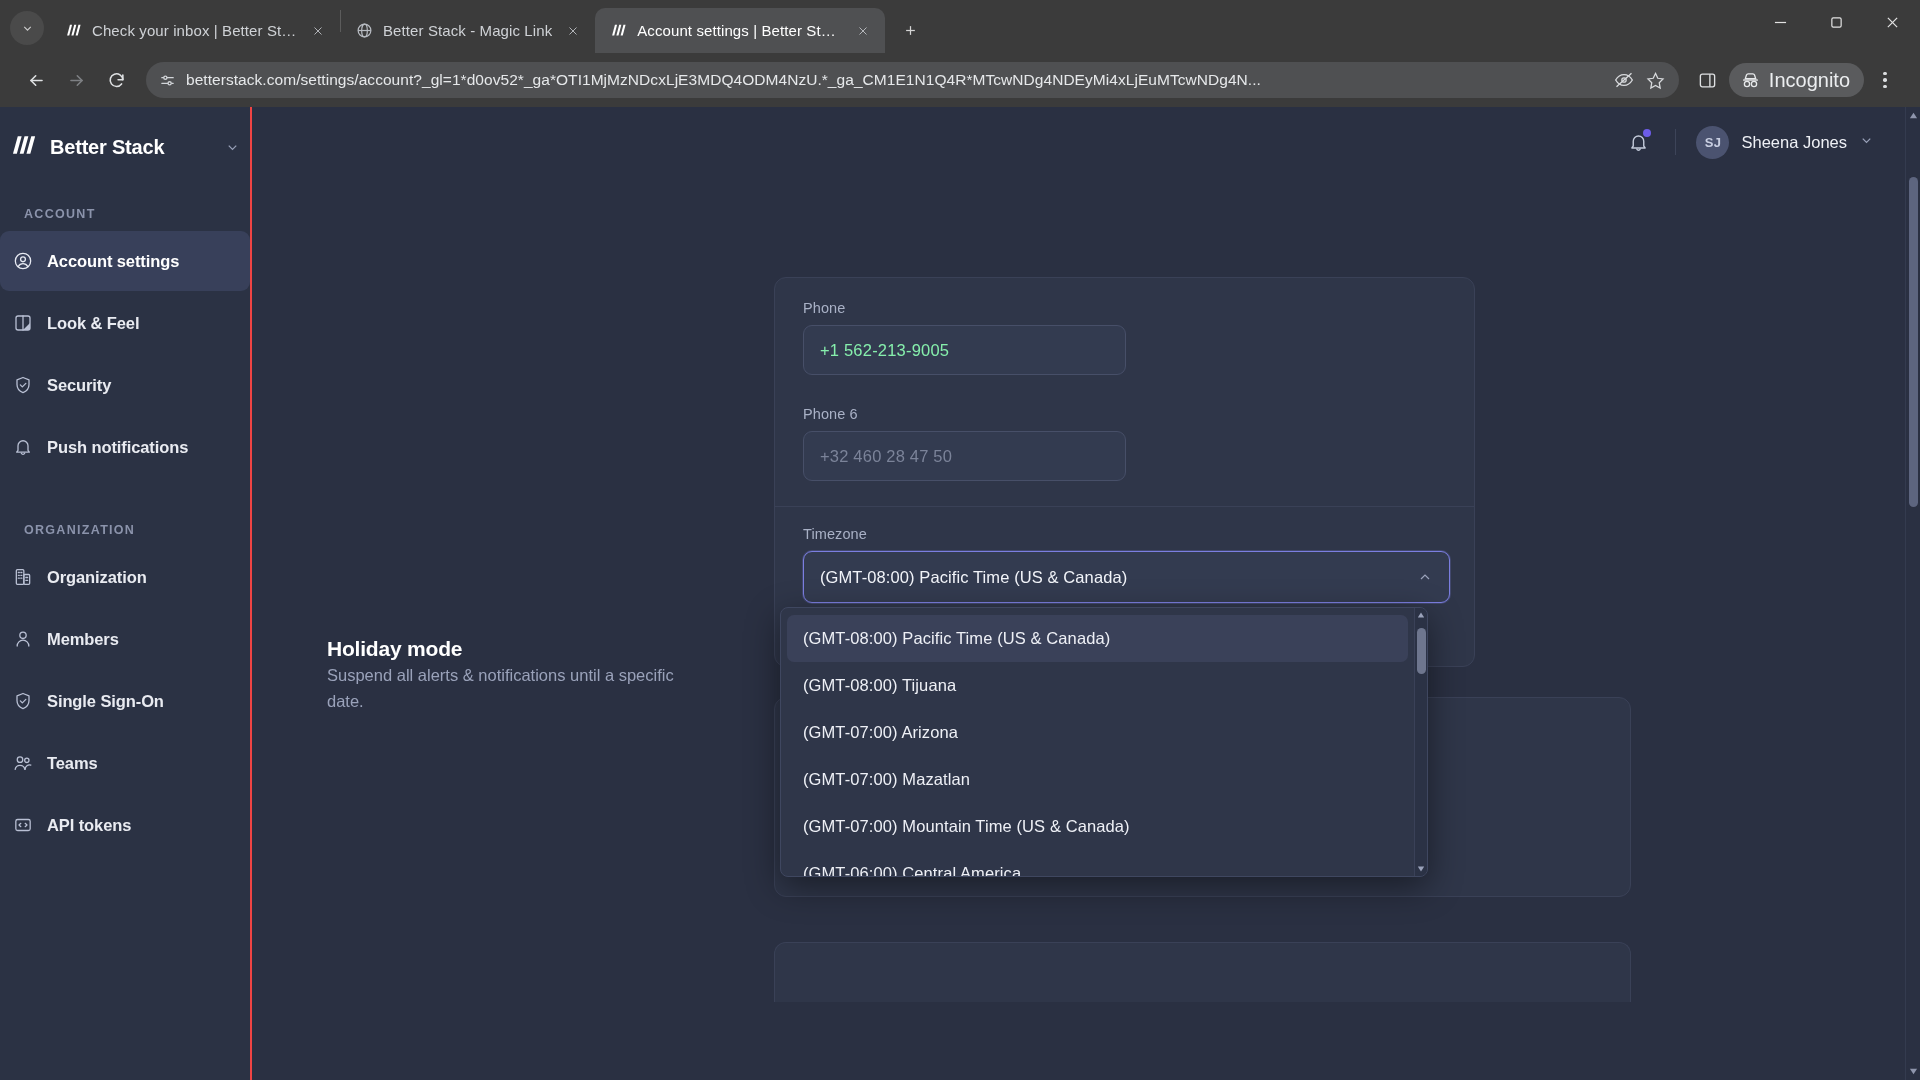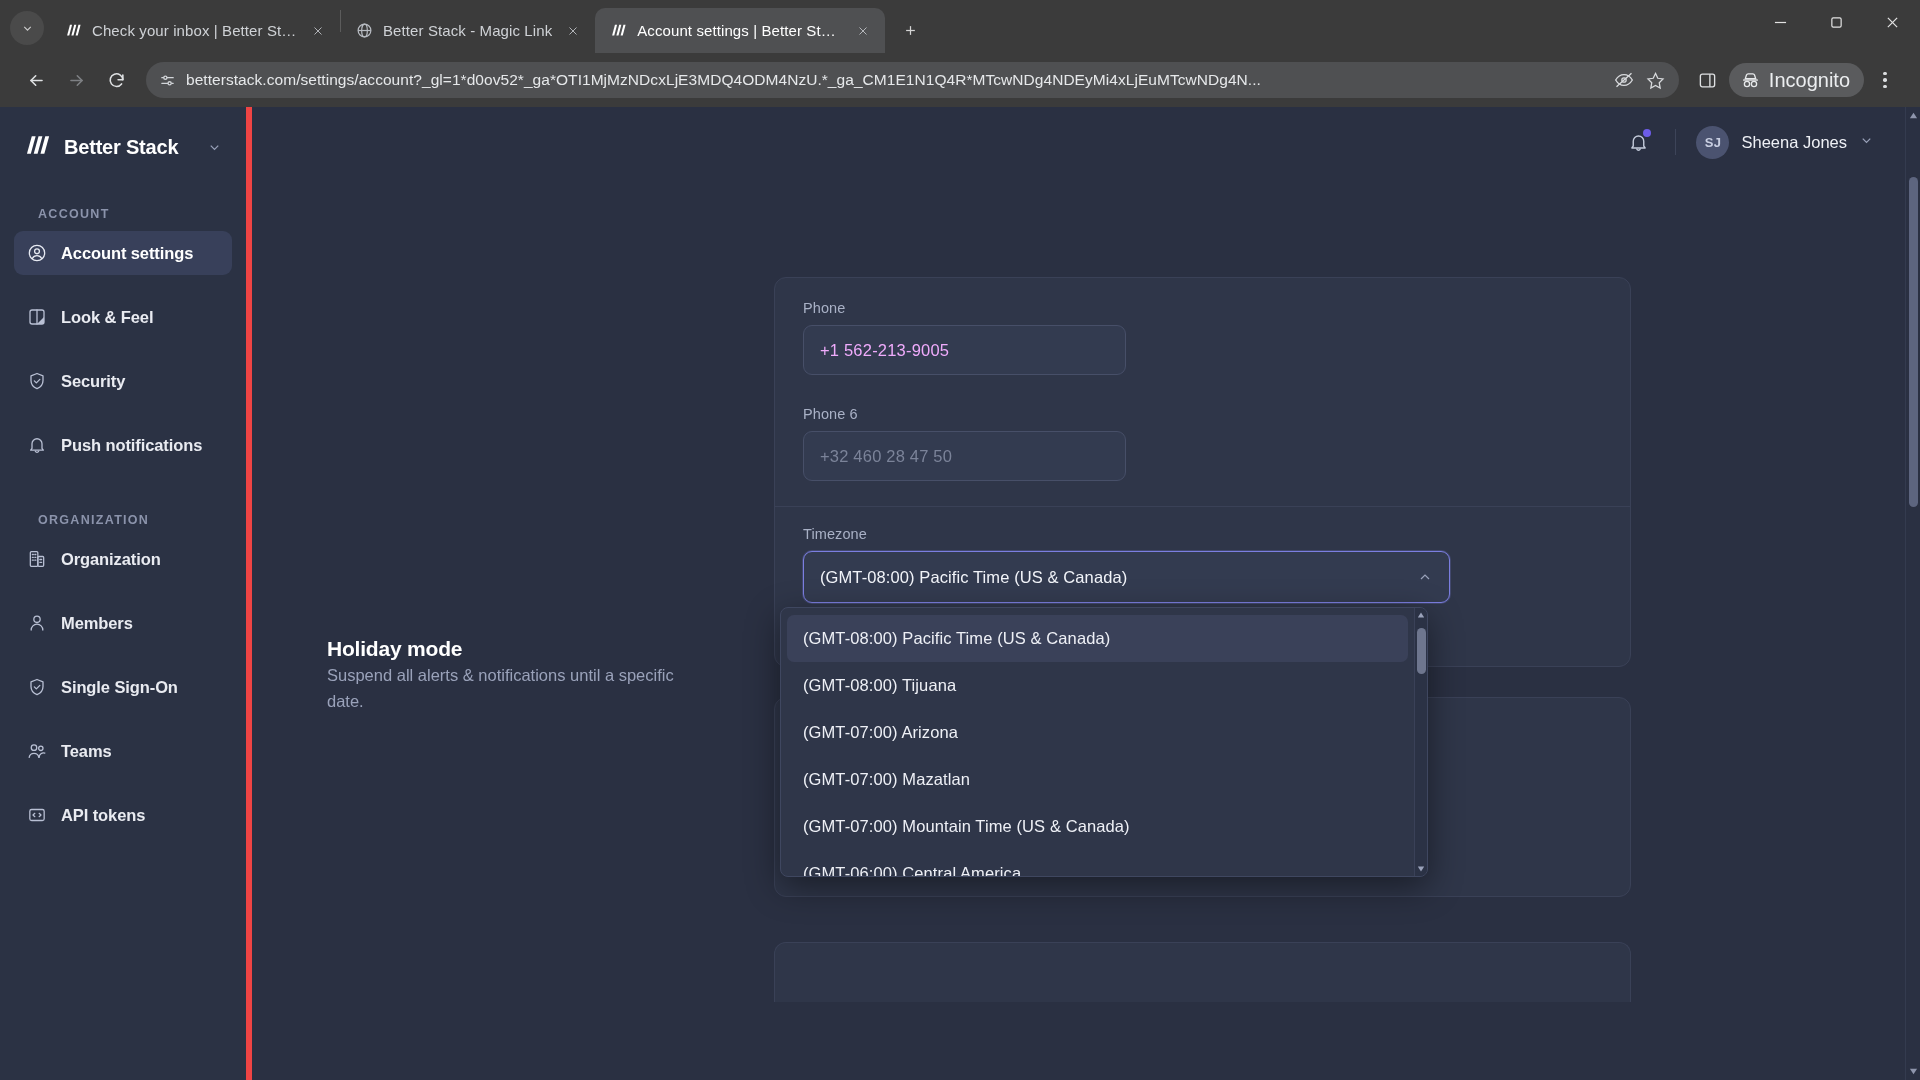--- a/index.html
+++ b/index.html
@@ -90,35 +90,35 @@
   }
   .incognito-label { font-size:20px; color:#eceef0; }
   .kebab { width:34px; height:34px; display:flex; flex-direction:column; align-items:center; justify-content:center; gap:3px; cursor:pointer; flex:0 0 34px; }
   .kebab i { width:3.5px; height:3.5px; border-radius:50%; background:#dcdee0; display:block; }
 
   
   .page { flex:1 1 auto; display:flex; background:#2a3042; position:relative; overflow:hidden; }
 
   
   .sidebar {
-    width:252px; flex:0 0 252px; background:#2b3244; padding:0 14px;
-    border-right:6px solid #ef4444; position:relative;
+    width:252px; flex:0 0 252px; background:#2b3244; padding:0 0;
+    border-right:2px solid #ef4444; position:relative;
   }
   .brand { display:flex; align-items:center; gap:11px; padding:26px 10px 0 12px; }
   .brand-name { font-size:20px; font-weight:700; color:#ffffff; letter-spacing:-.2px; }
   .brand-caret { margin-left:auto; display:flex; align-items:center; cursor:pointer; }
   .brand-caret svg { width:15px; height:15px; fill:none; stroke:#98a0b8; stroke-width:2; }
 
   .sec-label {
     font-size:12.5px; font-weight:700; letter-spacing:1.3px; color:#8b93ab;
     padding:0 12px; margin:46px 0 10px 12px;
   }
   .nav-item {
-    display:flex; align-items:center; gap:14px; height:44px; padding:0 12px;
-    border-radius:9px; cursor:pointer; margin-bottom:20px;
+    display:flex; align-items:center; gap:14px; height:60px; padding:0 12px;
+    border-radius:9px; cursor:pointer; margin-bottom:2px;
   }
   .nav-item.active { background:#38405a; }
   .nav-label { font-size:16.5px; color:#e9ebf1; font-weight:600; letter-spacing:-.1px; }
   .nav-item.active .nav-label { color:#ffffff; }
   .nav-ic { width:21px; height:21px; flex:0 0 21px; display:flex; align-items:center; justify-content:center; }
   .nav-ic svg { width:20px; height:20px; fill:none; stroke:#b9c0d4; stroke-width:1.55; stroke-linecap:round; stroke-linejoin:round; }
   .nav-item.active .nav-ic svg { stroke:#e6e9f2; }
 
   
   .main { flex:1 1 auto; position:relative; overflow:hidden; }
@@ -141,27 +141,27 @@
   .user-caret svg { width:15px; height:15px; fill:none; stroke:#9aa2ba; stroke-width:2; }
 
   
   .content { position:absolute; left:0; right:0; top:70px; bottom:0; }
 
   .card {
     position:absolute; background:#2f3649; border:1px solid #3a4157;
     border-radius:12px;
   }
   
-  .card-form { left:522px; top:100px; width:857px; height:390px; overflow:hidden; }
+  .card-form { left:522px; top:100px; width:701px; height:390px; overflow:hidden; }
   .field { position:absolute; }
   .field-label { font-size:14.5px; color:#a9b1c6; margin-bottom:9px; letter-spacing:.1px; }
   .field-input {
     width:323px; height:50px; background:#333b50; border:1px solid #474f68;
     border-radius:9px; display:flex; align-items:center; padding:0 16px;
-    font-size:16.5px; color:#f0abfc; font-weight:500; letter-spacing:.2px; cursor:text;
+    font-size:16.5px; color:#86efac; font-weight:500; letter-spacing:.2px; cursor:text;
   }
   .field-input.placeholder { color:#7b8399; font-weight:400; }
 
   .divider { position:absolute; left:0; right:0; height:1px; background:#3a4157; }
 
   
   .tz-wrap { position:absolute; left:28px; top:248px; }
   .tz-select {
     width:647px; height:52px; background:#333b50; border:1.6px solid #7b7ee0;
     border-radius:9px; display:flex; align-items:center; padding:0 16px;

